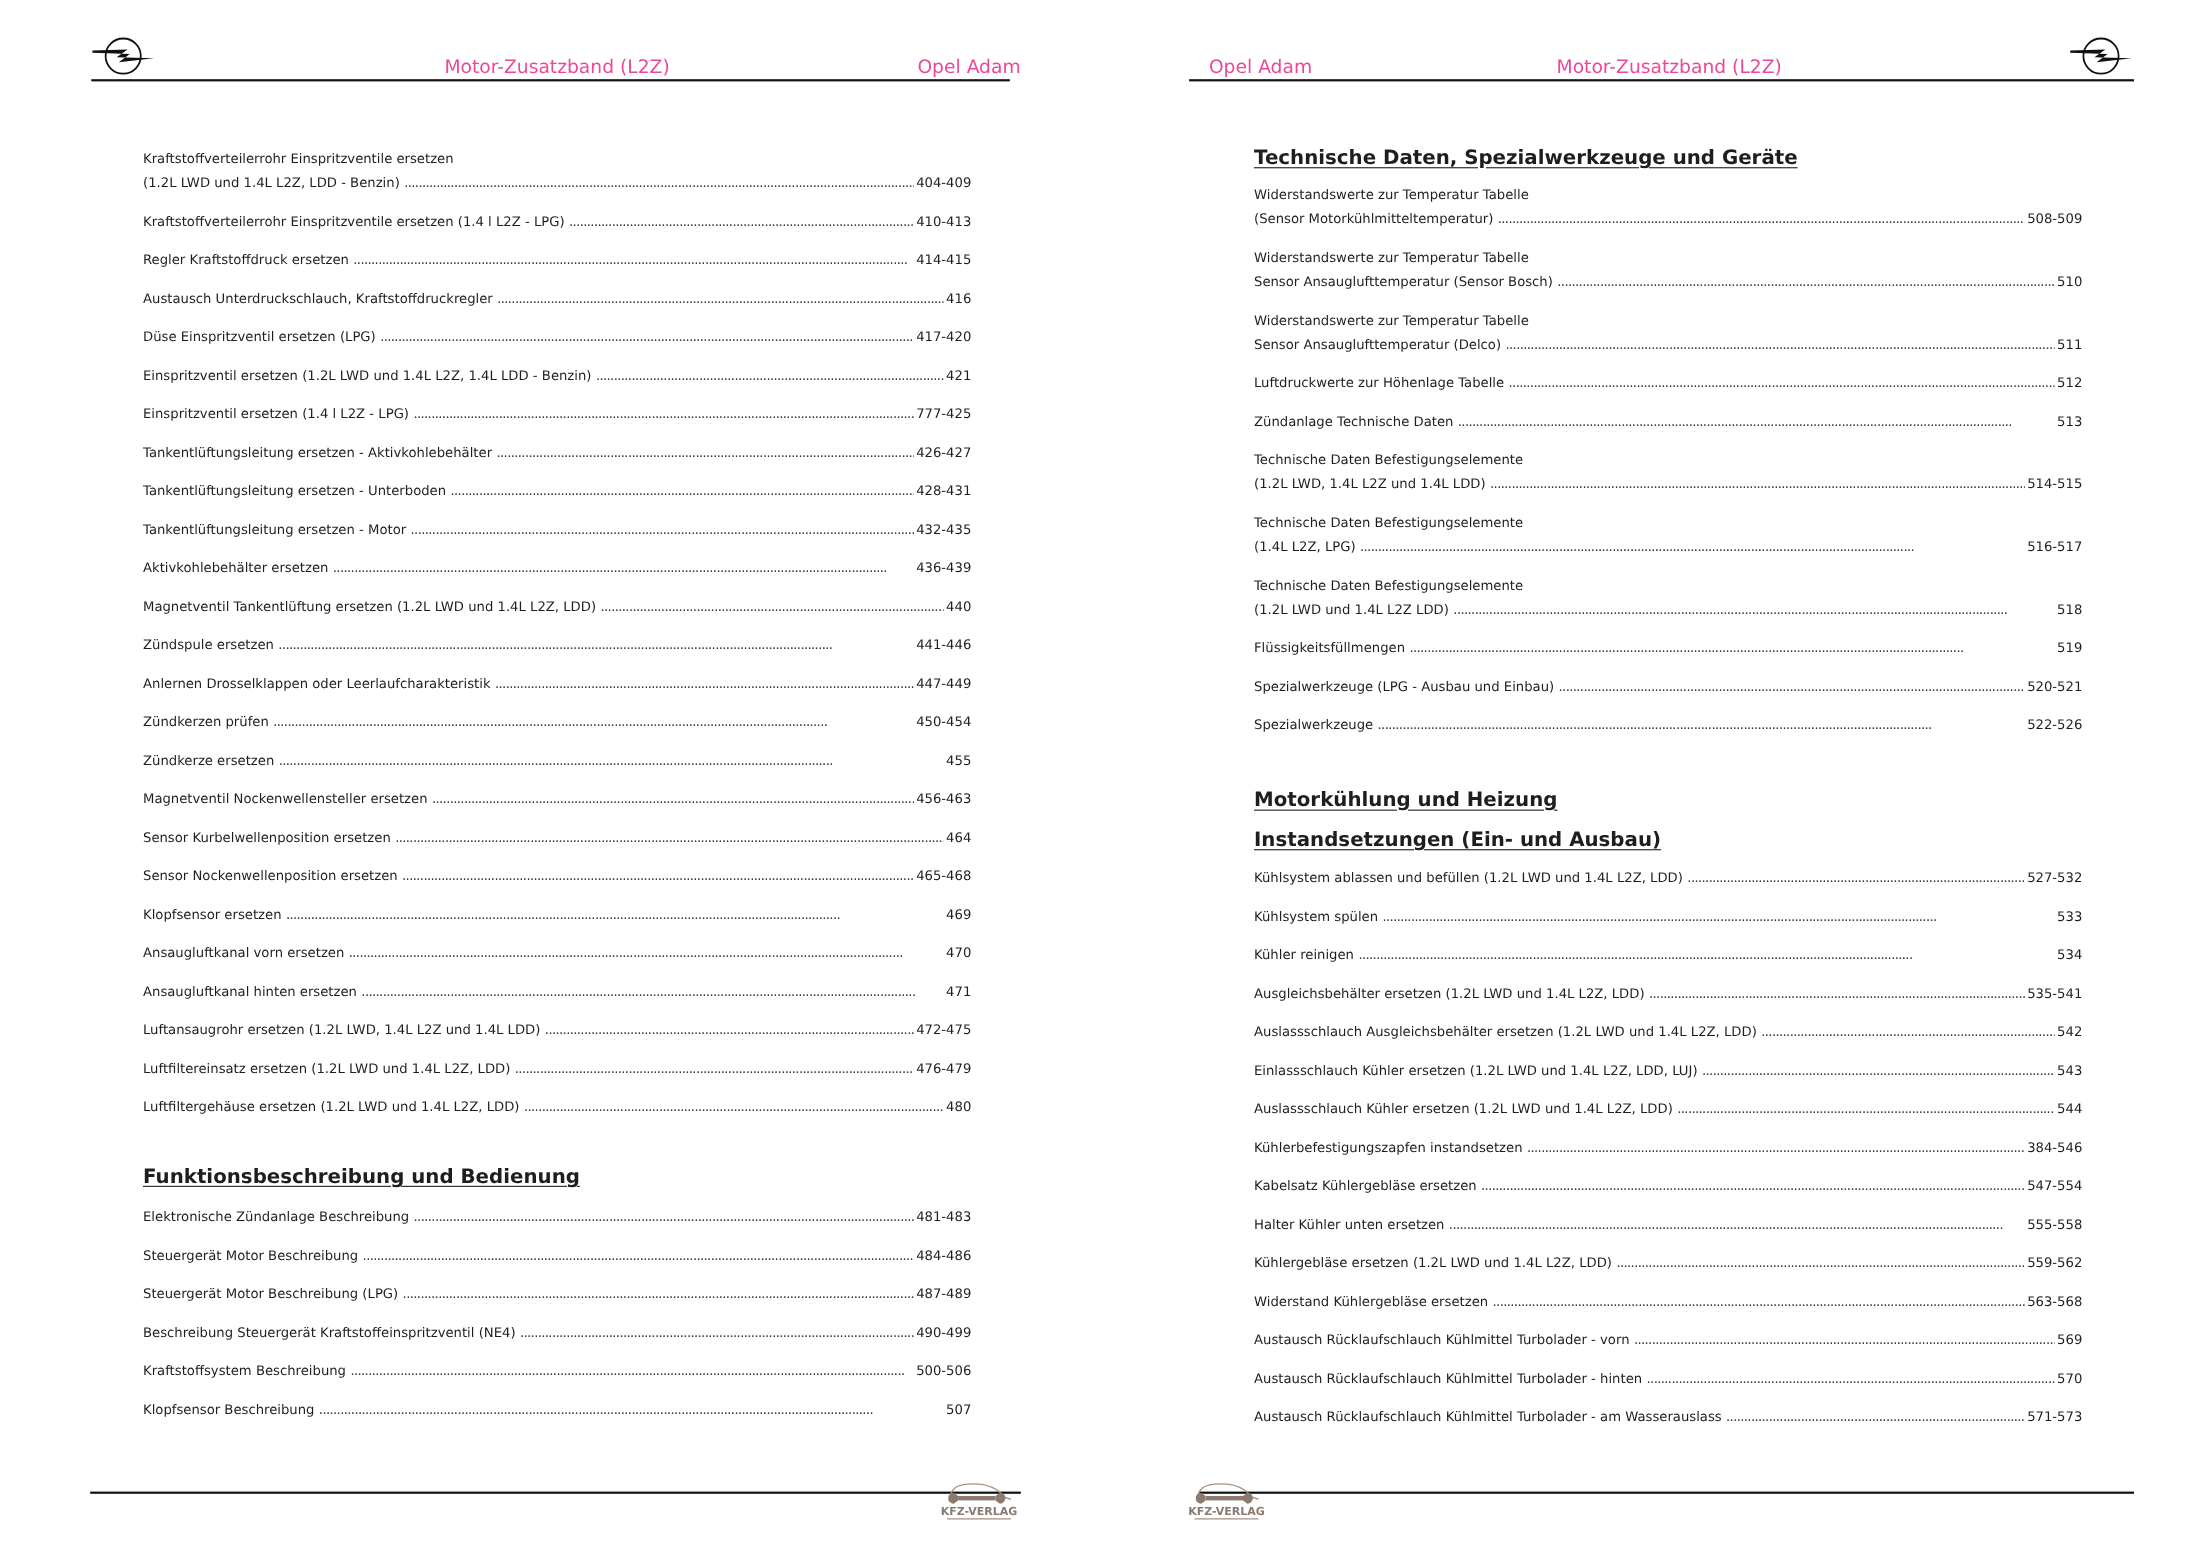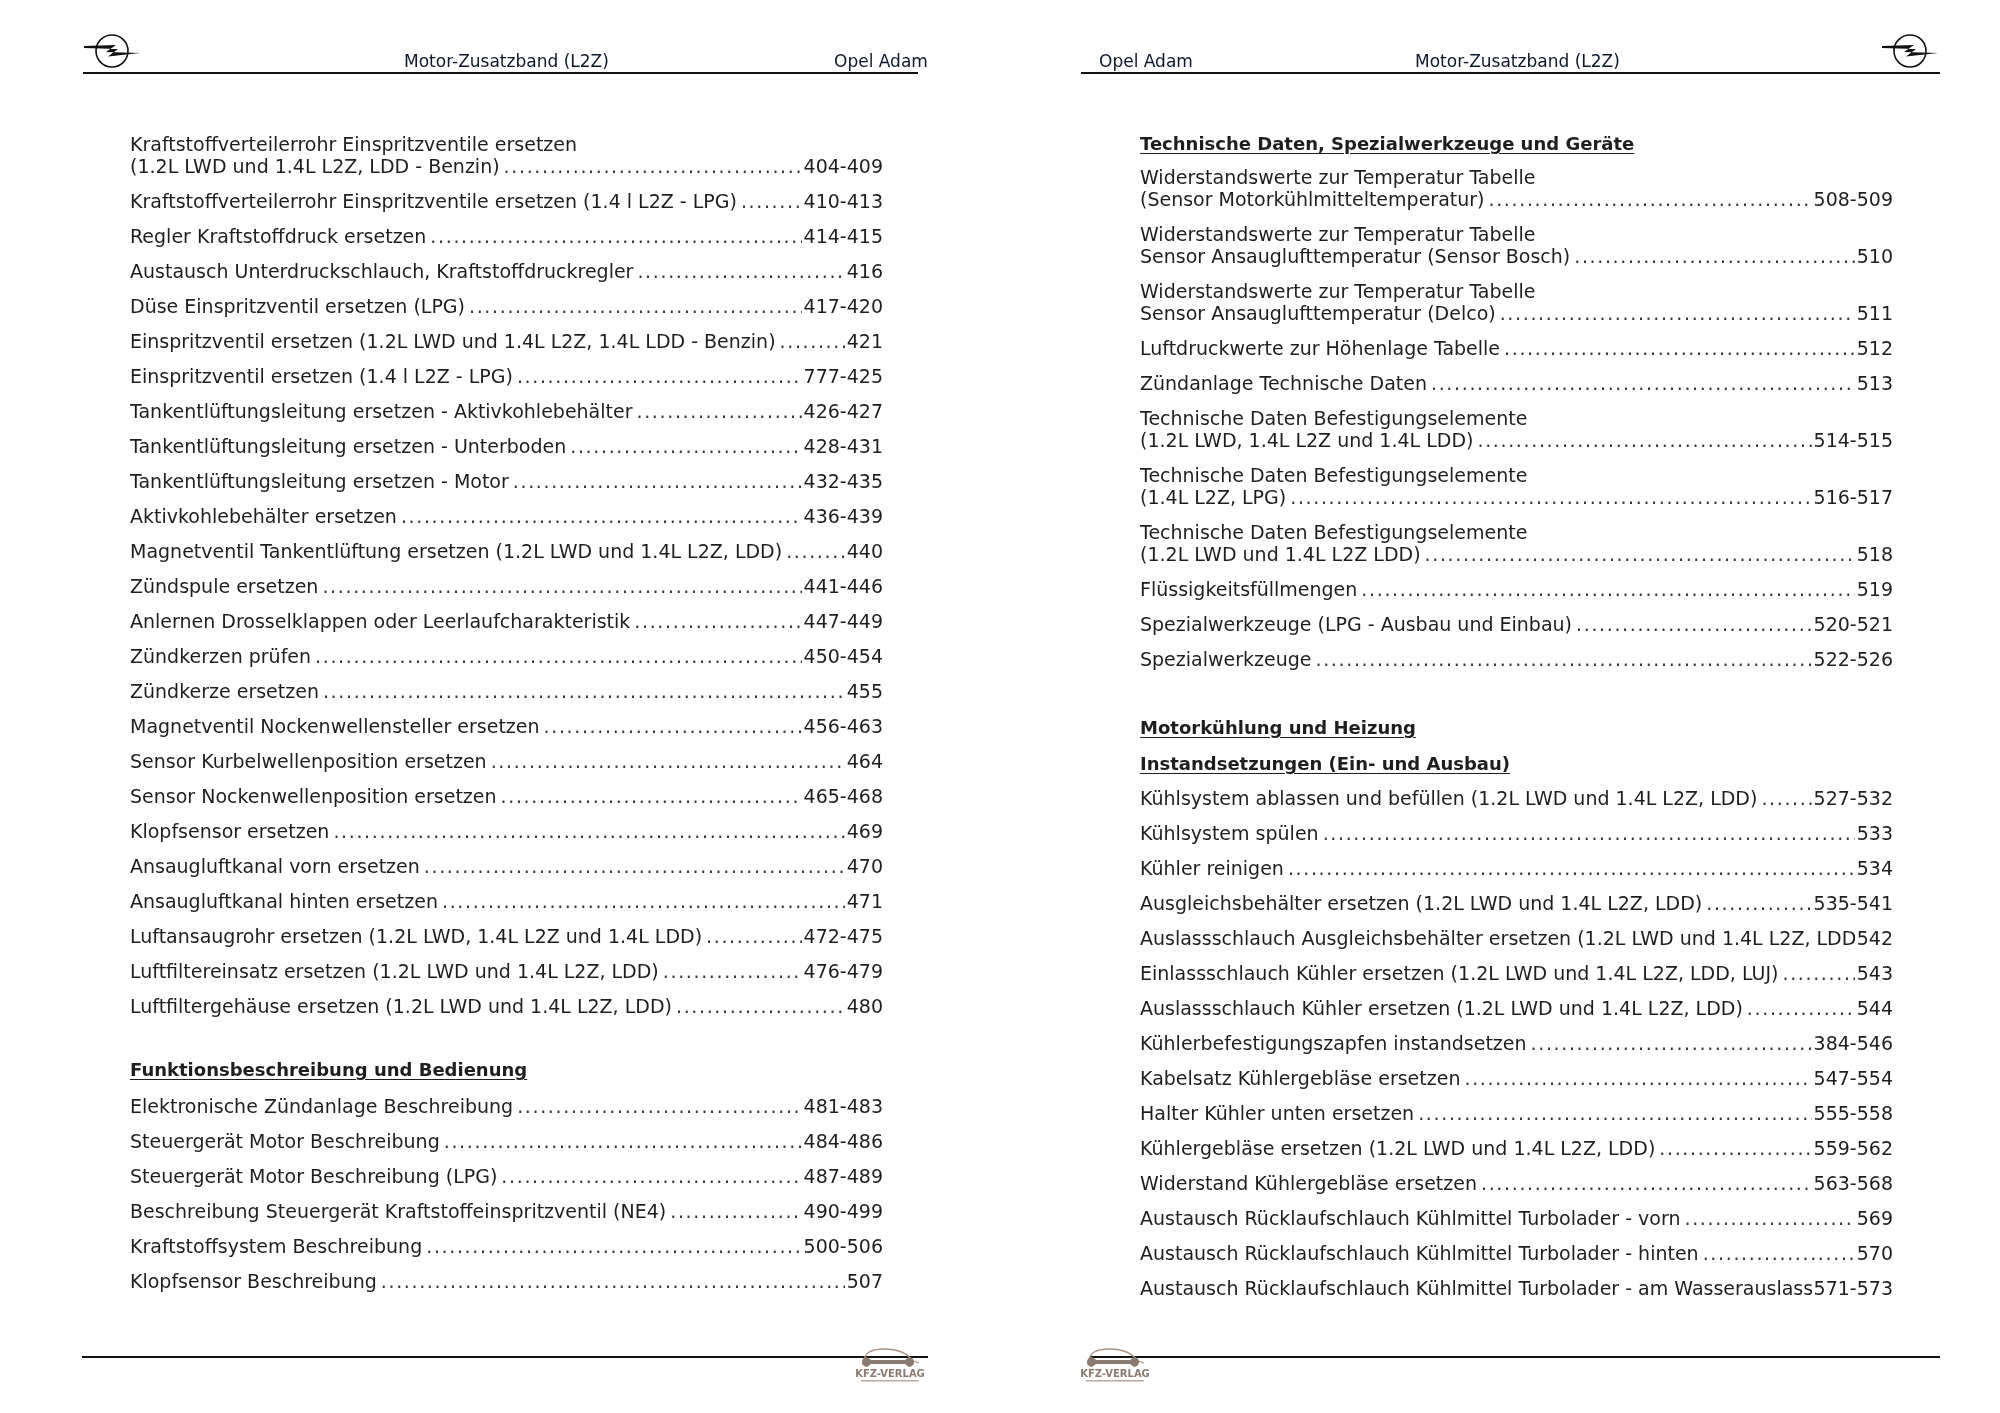--- a/index.html
+++ b/index.html
@@ -3,25 +3,25 @@
 <meta charset="utf-8">
 <style>
   html, body { margin:0; padding:0; background:#ffffff; }
   body { width:2000px; height:1413px; position:relative; overflow:hidden;
          font-family:"DejaVu Sans", sans-serif; color:#1e1e1e; }
   .page { position:absolute; top:0; height:1413px; }
   .page.left { left:0; width:1000px; }
   .page.right { left:1000px; width:1000px; }
 
   .hdr-line { position:absolute; top:72px; height:2px; background:#111; }
-  .hdr-text { position:absolute; top:51px; font-size:17px; line-height:20px; color:#0f172a; white-space:nowrap; }
+  .hdr-text { position:absolute; top:51px; font-size:17px; line-height:20px; color:#ec4899; white-space:nowrap; }
   .opel-logo { position:absolute; width:64px; height:40px; }
 
   .toc { position:absolute; top:133px; }
-  .entry { display:flex; align-items:flex-end; font-size:19px; line-height:22px; margin-bottom:13px; }
+  .entry { display:flex; align-items:flex-end; font-size:12px; line-height:22px; margin-bottom:13px; }
   .entry .title { flex:1 1 auto; display:flex; flex-direction:column; min-width:0; }
   .entry .lastline { display:flex; align-items:flex-start; overflow:hidden; white-space:nowrap; }
   .entry .lastline .txt { flex:0 0 auto; }
   .entry .lastline .dots { flex:1 1 auto; overflow:hidden; white-space:nowrap; letter-spacing:1.1px; color:#333; padding-left:4px; }
   .entry .lastline .dots::after { content:". . . . . . . . . . . . . . . . . . . . . . . . . . . . . . . . . . . . . . . . . . . . . . . . . . . . . . . . . . . . . . . . . . . . . . . . . . . . . . . . . . . . . . . . . . . . . . . . . . . . . . . . . . . . . . . . . . . . . . . . . . . . . . . . . . . . . . . . . . . . . . . . . . . . . . . . . . . ."; letter-spacing:-2.2px; }
   .entry .pg { flex:0 0 auto; padding-left:2px; }
   .heading { font-size:18px; font-weight:bold; text-decoration:underline; text-underline-offset:3px; line-height:22px; }
 
   .ftr-line { position:absolute; top:1356px; height:2px; background:#111; }
   .kfz { position:absolute; top:1343px; width:70px; height:42px; }

